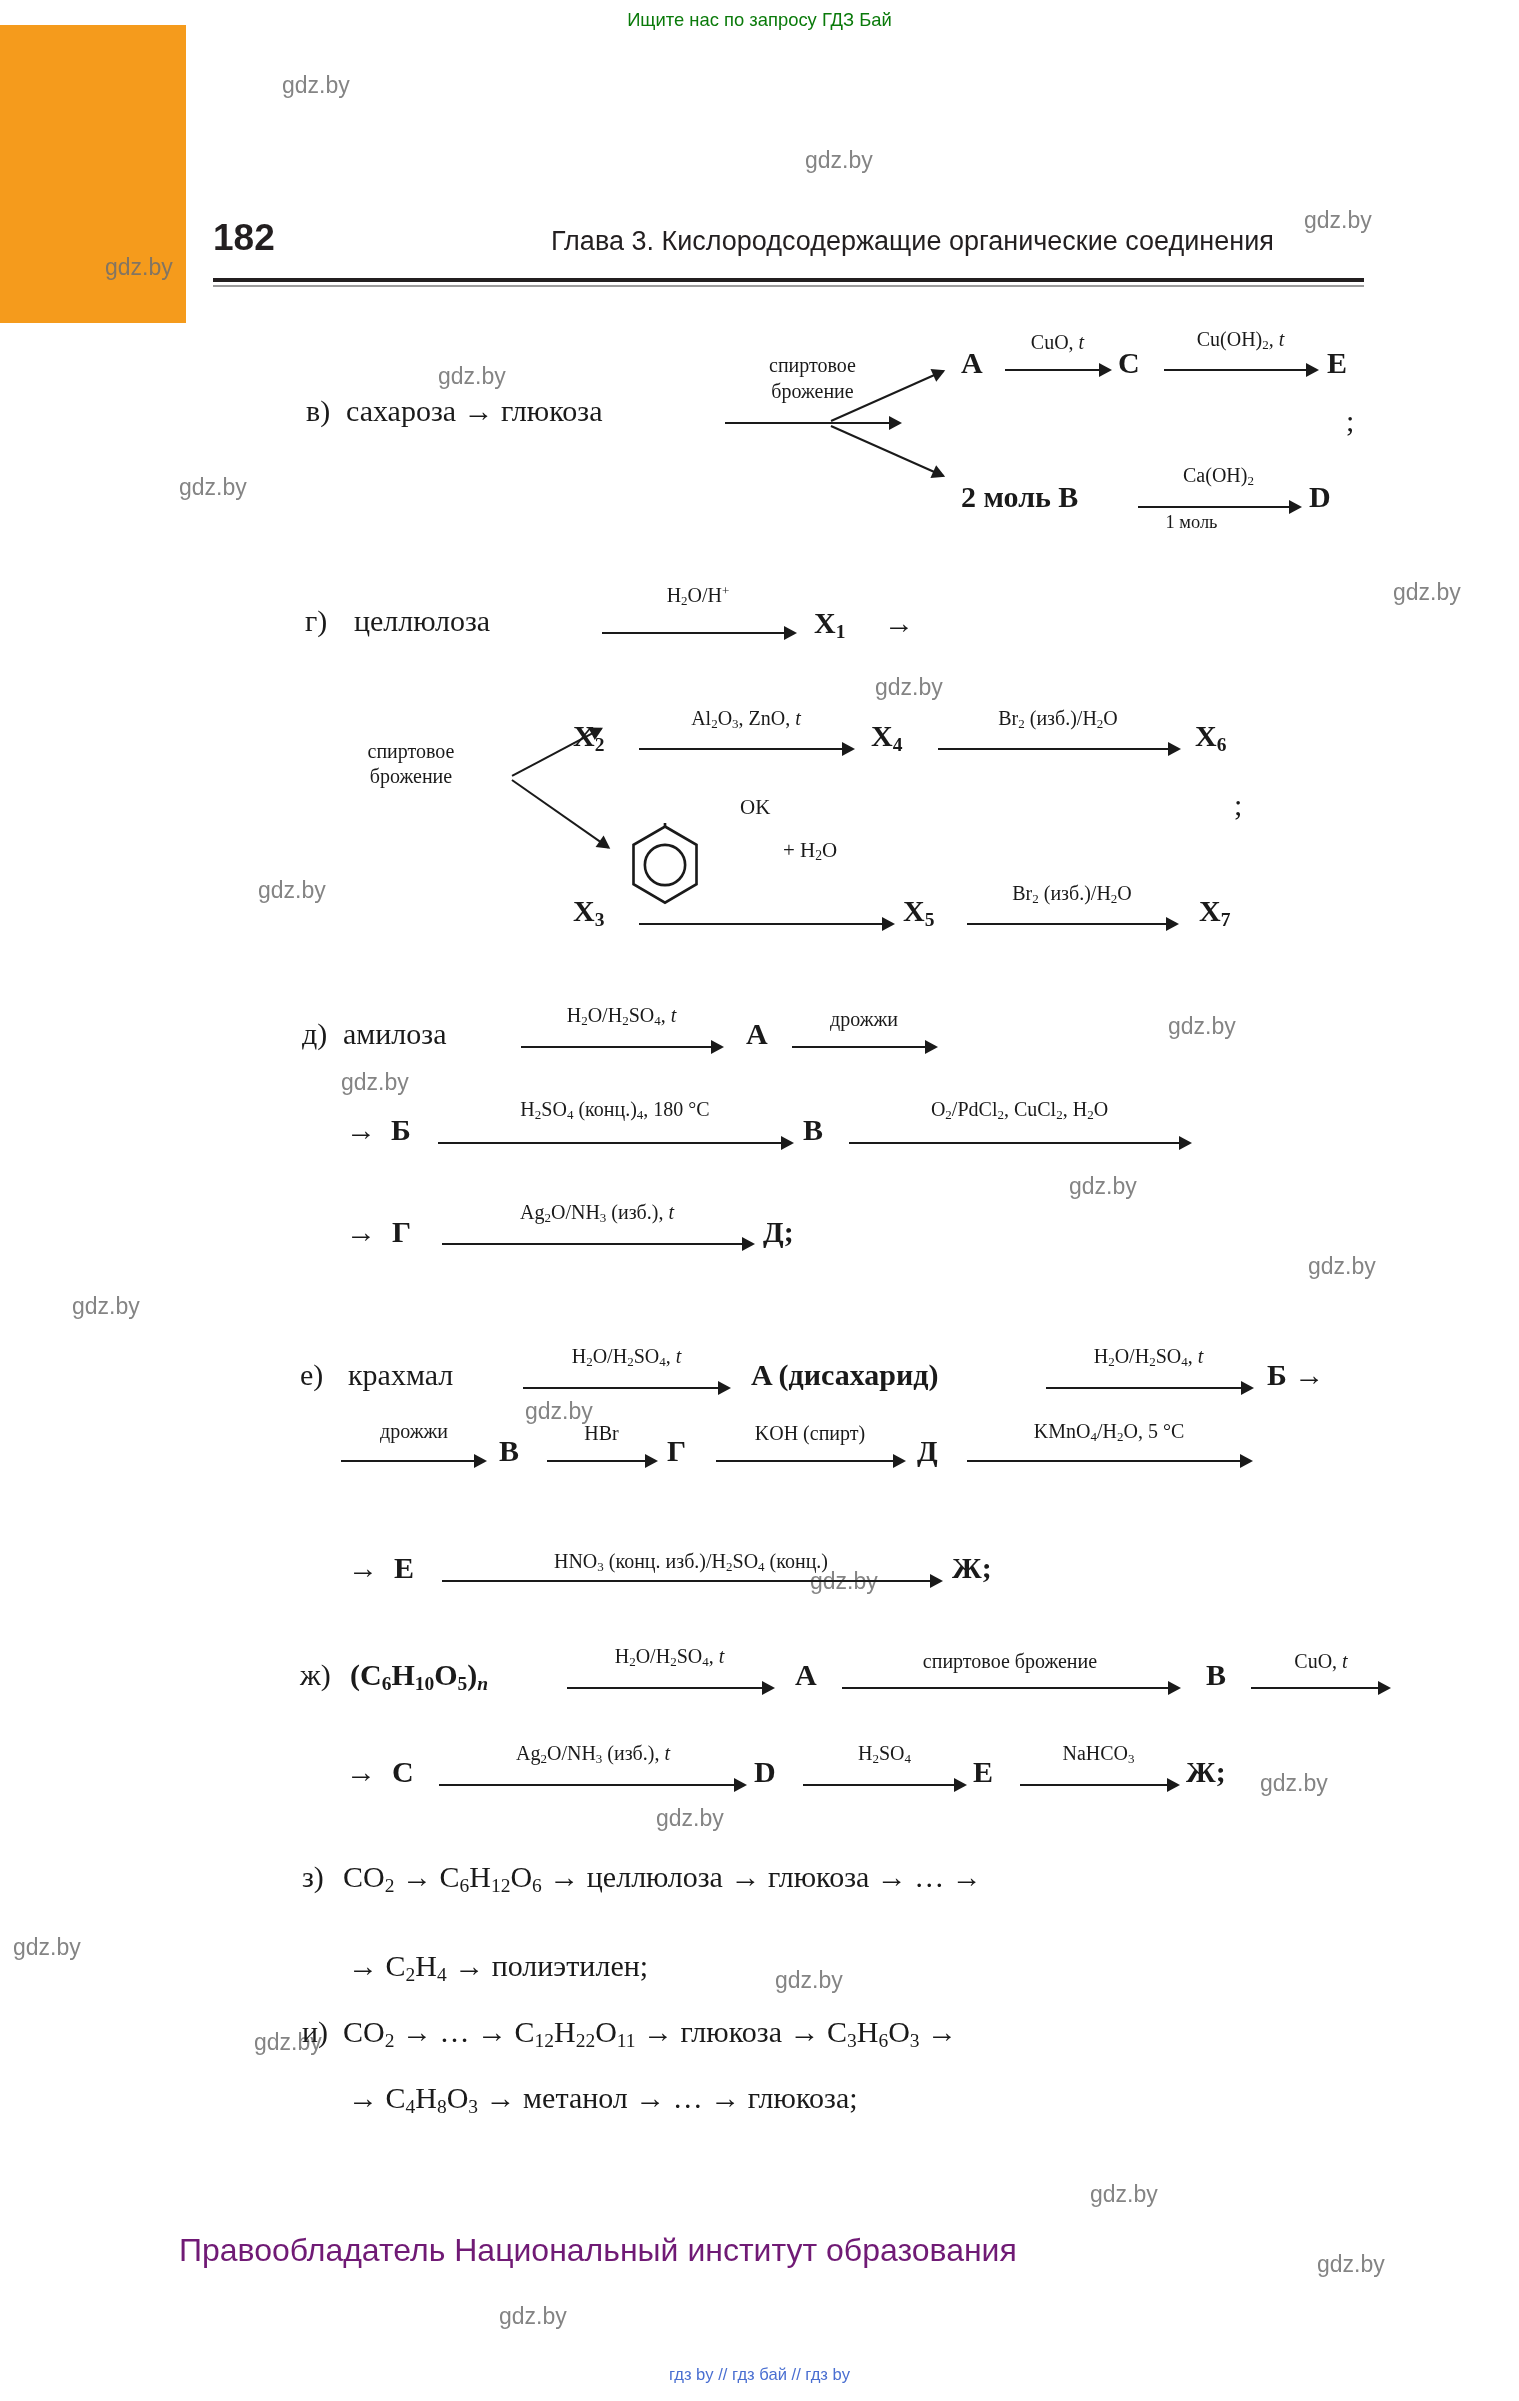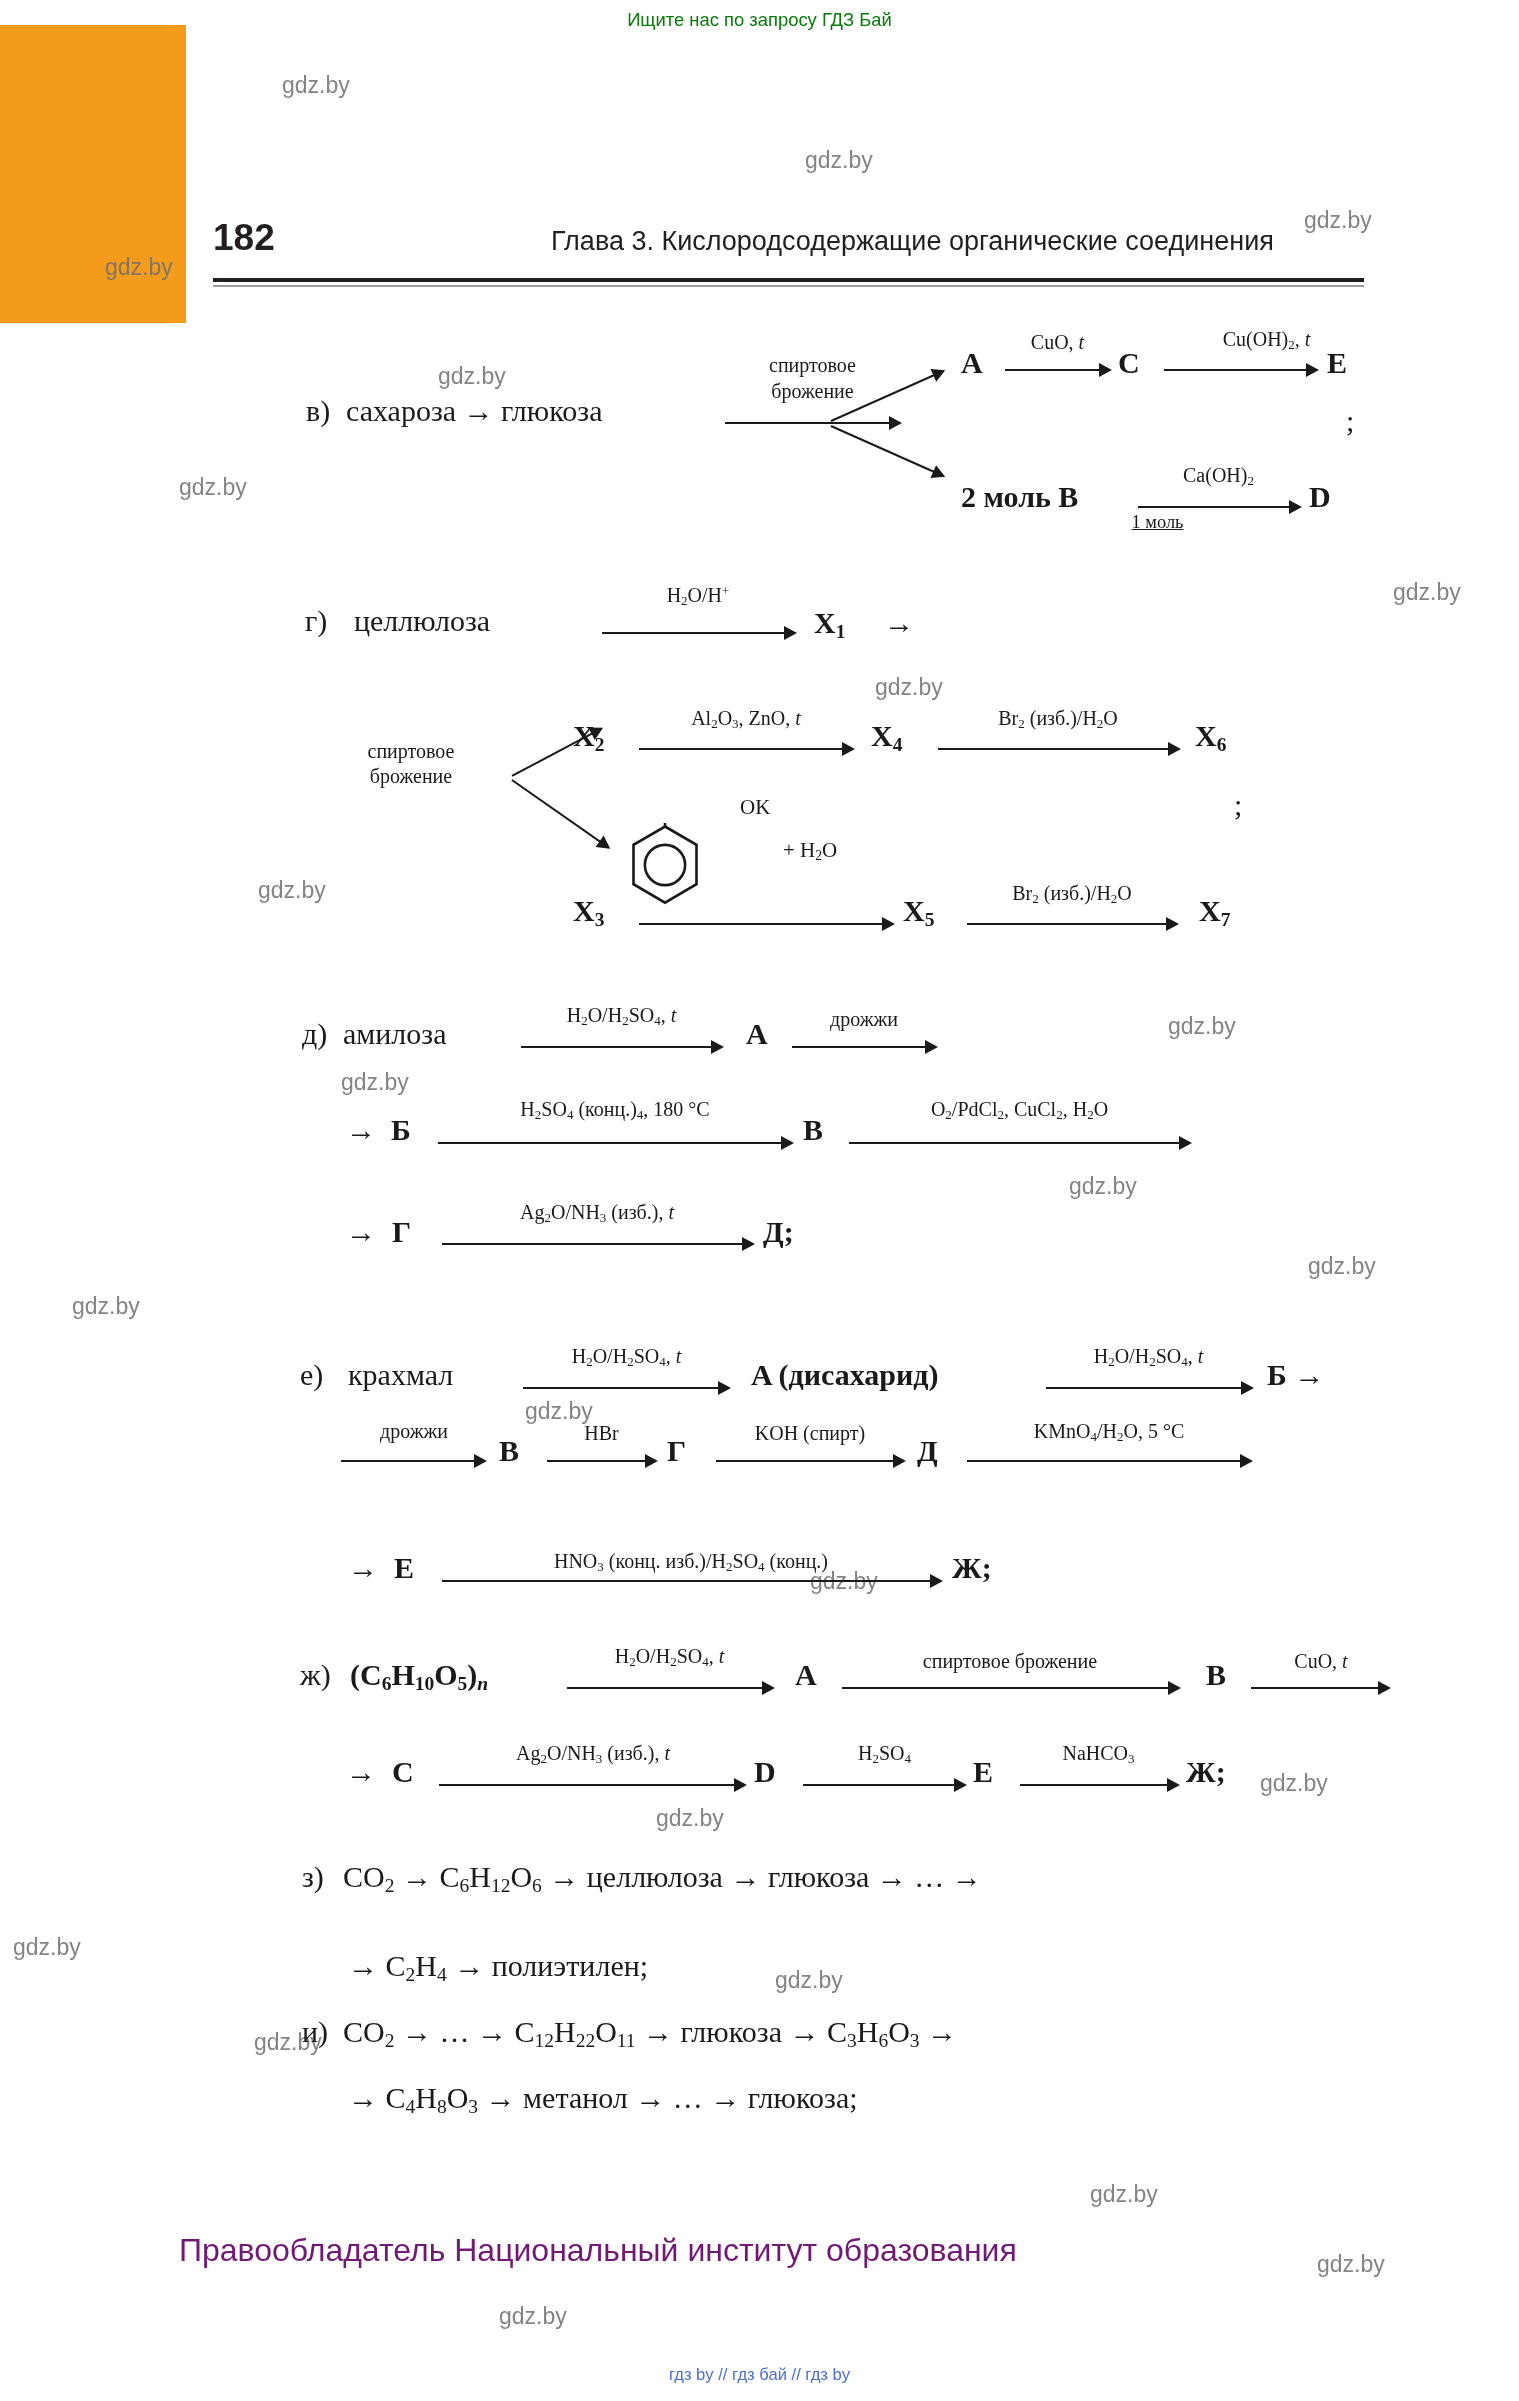--- a/index.html
+++ b/index.html
@@ -135,28 +135,28 @@
 <div class="alabel" style="left:716px;top:354px;width:193px;">спиртовое</div>
 <div class="alabel" style="left:716px;top:380px;width:193px;">брожение</div>
 <div class="arrow-d" style="left:831px;top:420px;width:123px;transform:rotate(-24deg);"></div>
 <div class="arrow-d" style="left:831px;top:425px;width:123px;transform:rotate(24deg);"></div>
 
 <div class="t big bold" style="left:961px;top:346px;">A</div>
 <div class="arrow" style="left:1005px;top:369px;width:105px;"></div>
 <div class="alabel" style="left:996px;top:331px;width:123px;"><span>CuO,</span> <span class="it">t</span></div>
 <div class="t big bold" style="left:1118px;top:346px;">C</div>
 <div class="arrow" style="left:1164px;top:369px;width:153px;"></div>
-<div class="alabel" style="left:1179px;top:328px;width:175px;"><span>Cu(OH)</span><sub>2</sub><span class="it">, t</span></div>
+<div class="alabel" style="left:1153px;top:328px;width:175px;"><span>Cu(OH)</span><sub>2</sub><span class="it">, t</span></div>
 <div class="t big bold" style="left:1327px;top:346px;">E</div>
 <div class="t big" style="left:1346px;top:404px;">;</div>
 
 <div class="t big bold" style="left:961px;top:480px;">2 моль B</div>
 <div class="arrow" style="left:1138px;top:506px;width:162px;"></div>
 <div class="alabel" style="left:1131px;top:464px;width:175px;"><span>Ca(OH)</span><sub>2</sub></div>
-<div class="alabel2" style="left:1070px;top:512px;width:175px;text-decoration:underline;">1 моль</div>
+<div class="alabel2" style="left:1104px;top:512px;width:175px;">1 моль</div>
 <div class="t big bold" style="left:1309px;top:480px;">D</div>
 
 <div class="t big" style="left:305px;top:604px;">г)</div>
 <div class="t big" style="left:354px;top:604px;">целлюлоза</div>
 <div class="arrow" style="left:602px;top:632px;width:193px;"></div>
 <div class="alabel" style="left:593px;top:583px;width:210px;">H<sub>2</sub>O/H<sup>+</sup></div>
 <div class="t big bold" style="left:814px;top:606px;"><span>X</span><sub>1</sub></div>
 <div class="t big" style="left:884px;top:606px;">→</div>
 
 <div class="alabel" style="left:306px;top:740px;width:210px;">спиртовое</div>

